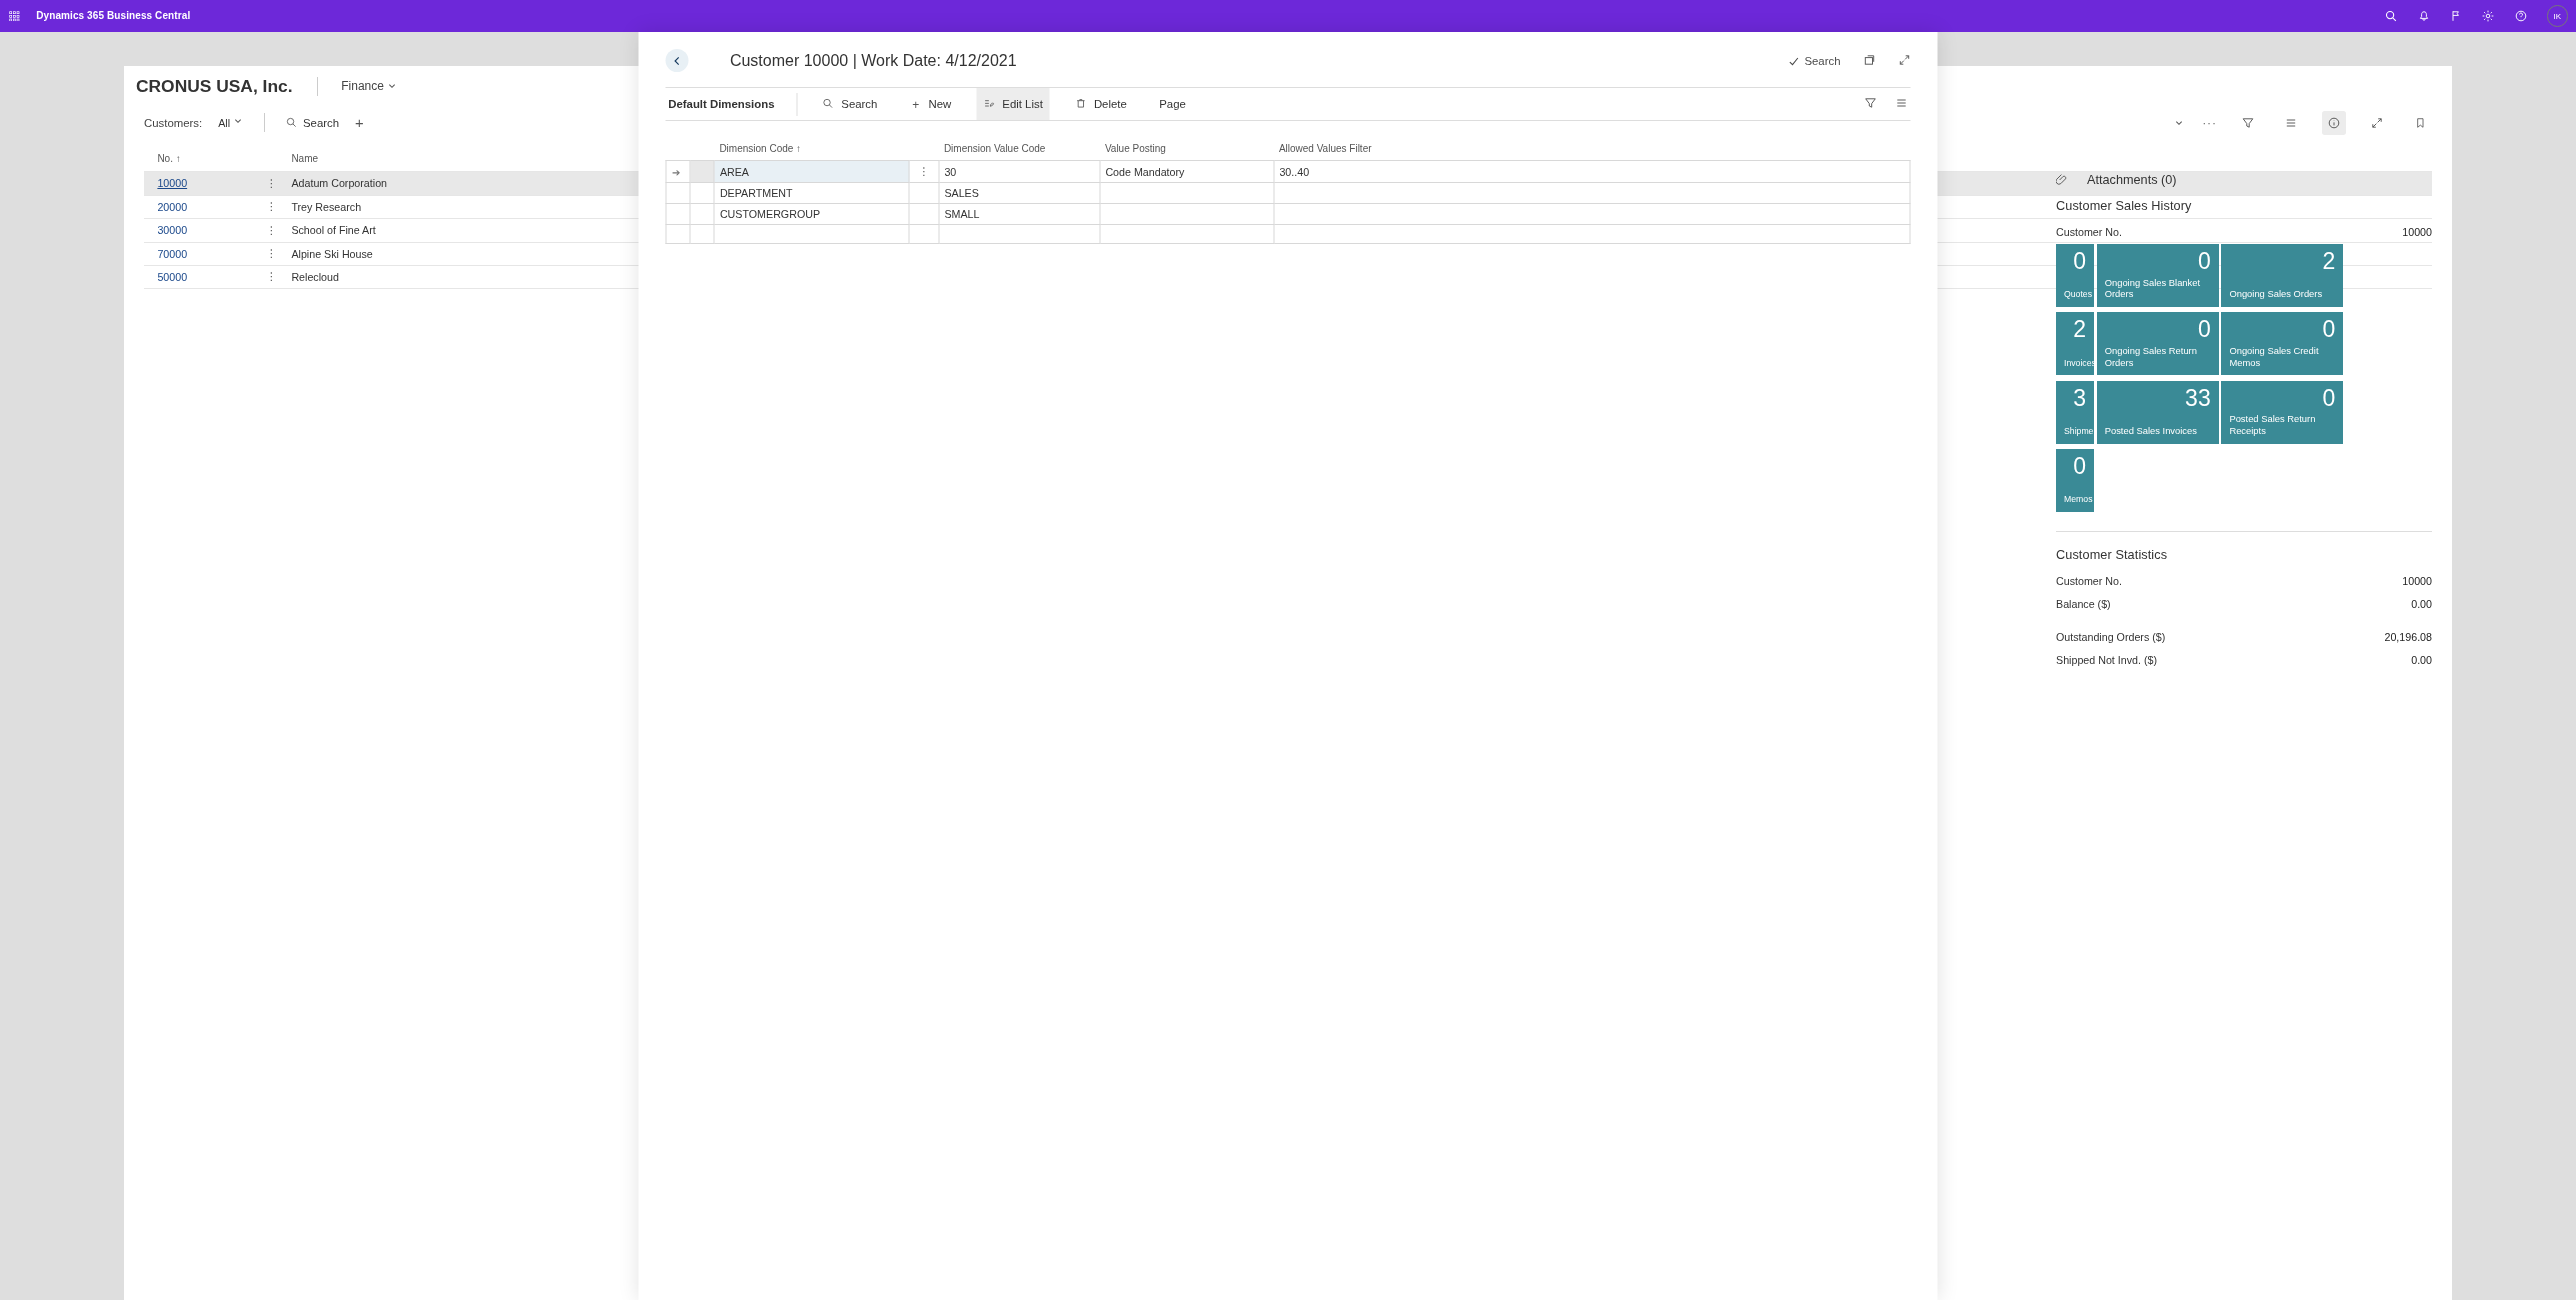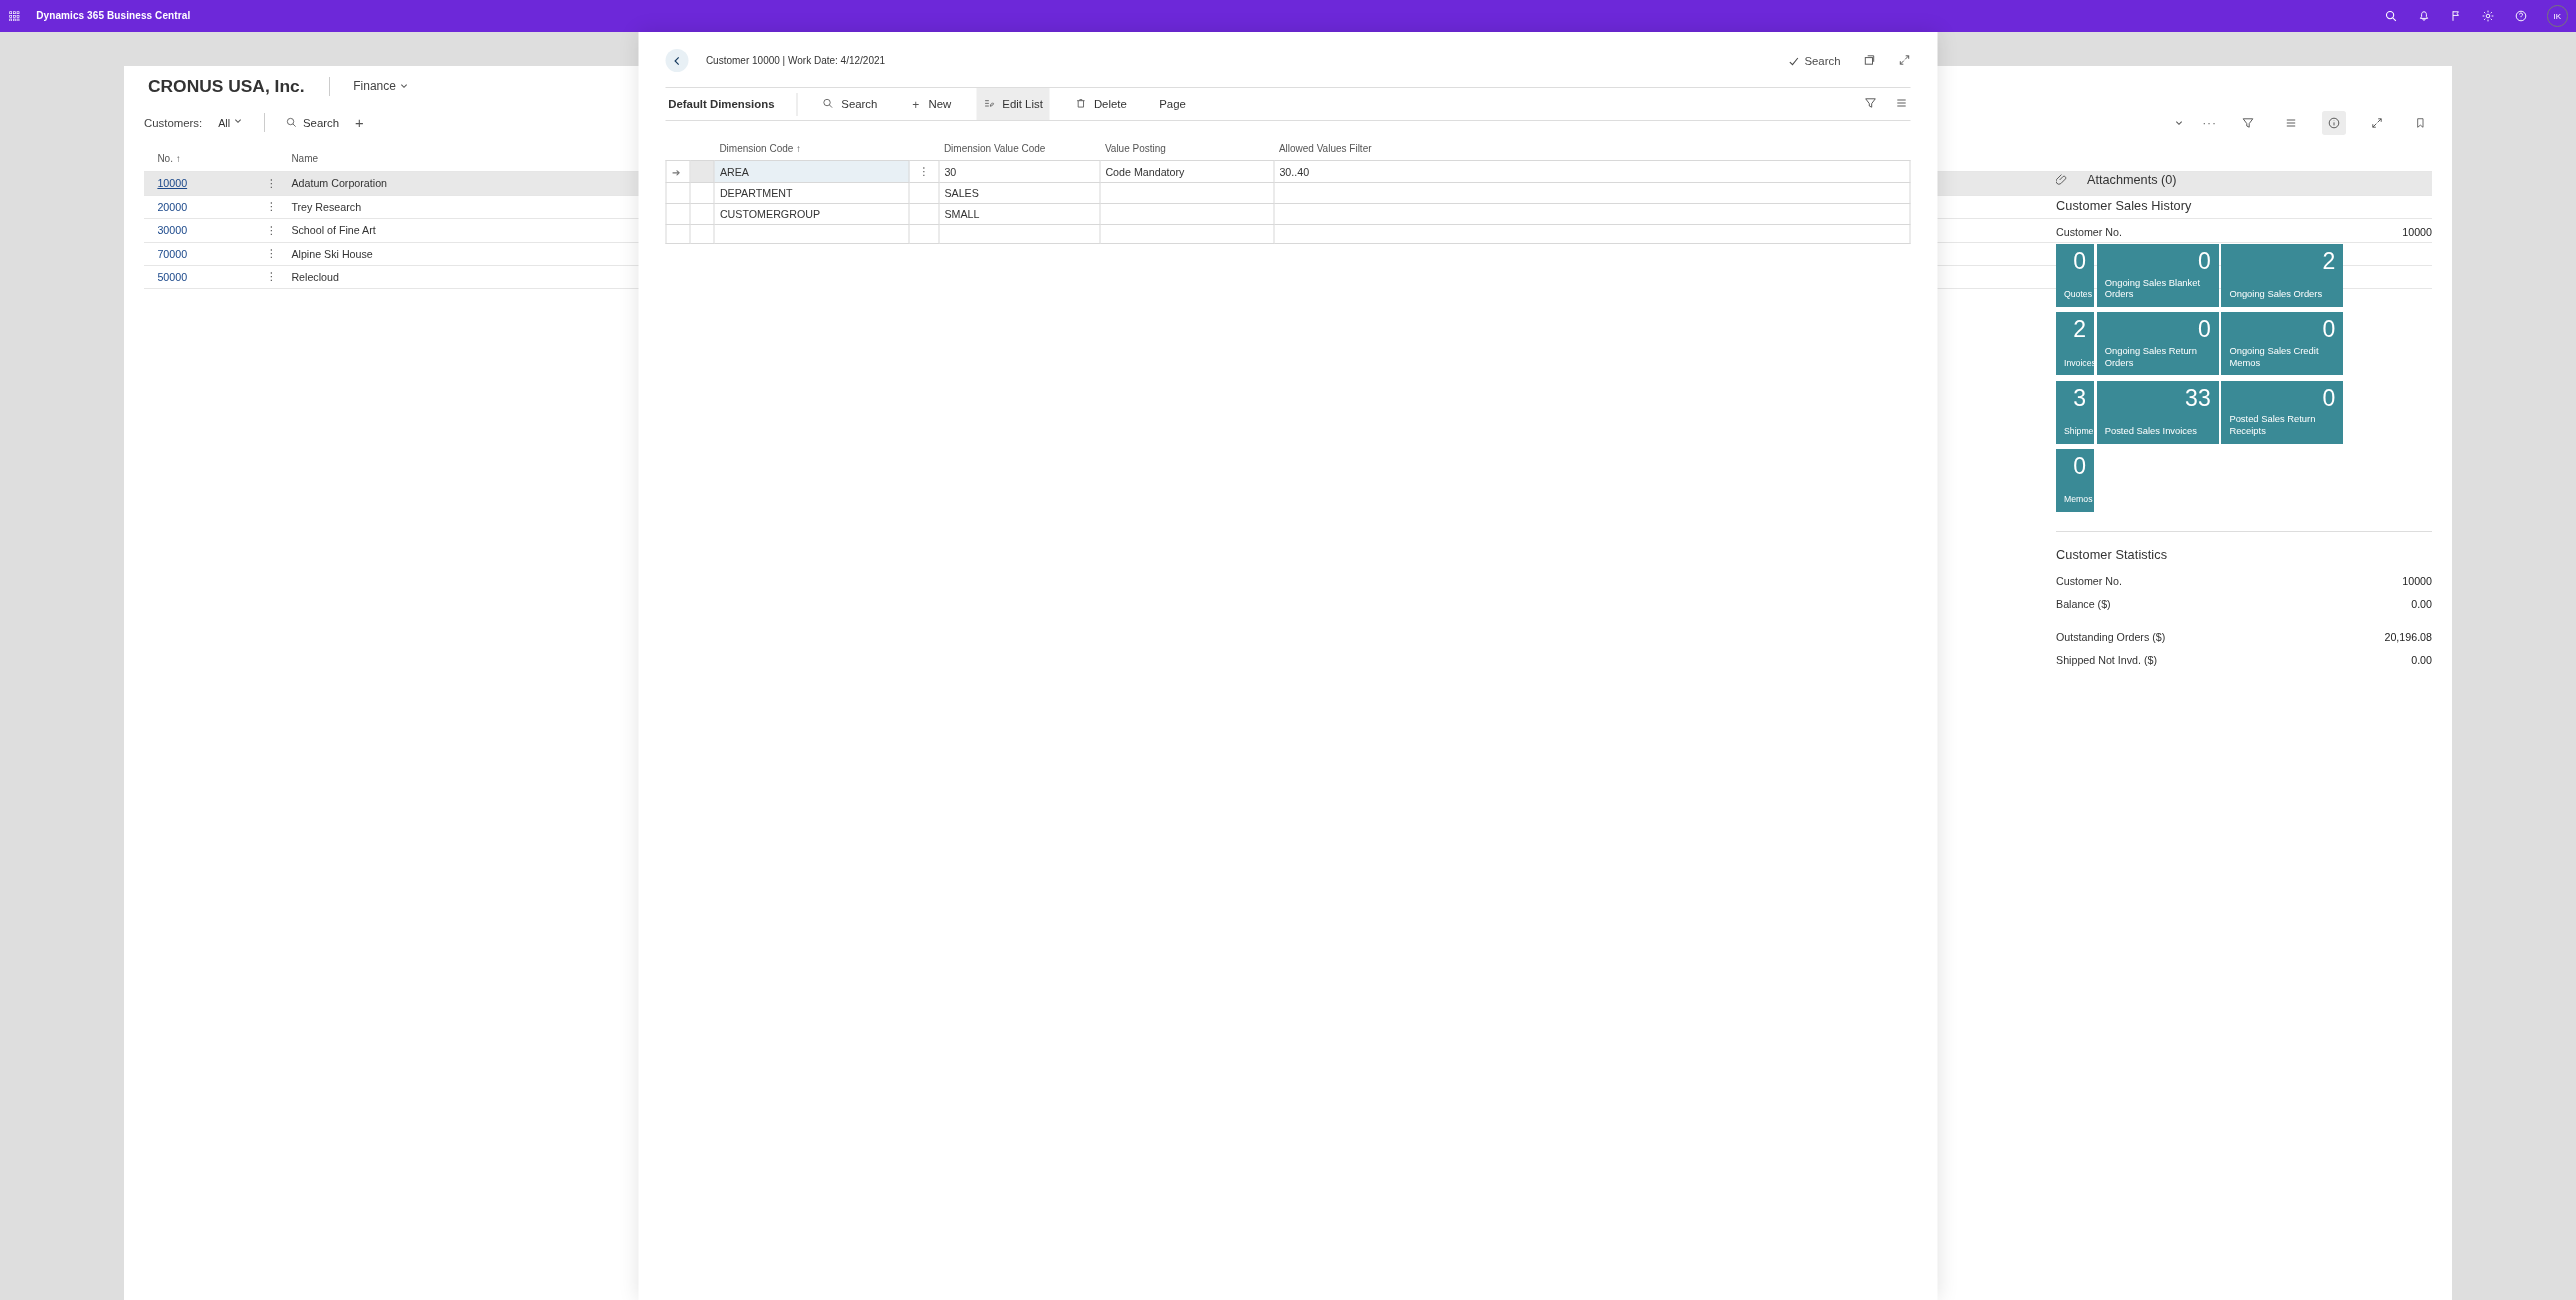--- a/index.html
+++ b/index.html
@@ -12,21 +12,21 @@
   .top-bar .right { margin-left: auto; display: flex; align-items: center; gap: 19px; }
   .top-bar .ic { width: 13.4px; height: 13.4px; display: flex; align-items: center; justify-content: center; cursor: pointer; }
   .top-bar svg { stroke: #fff; fill: none; }
   .avatar { width: 21.5px; height: 21.5px; border-radius: 50%; border: 0.7px solid #777; display: flex; align-items: center; justify-content: center; font-size: 8px; cursor: pointer; }
 
   
   .page { position: relative; height: calc(1300px - 32px); }
   .content-frame { position: absolute; left: 0; top: 0; right: 0; bottom: 0; background: #dedede; }
 
   .inner-sheet { position: absolute; left: 124px; right: 124px; top: 34px; bottom: 0; background: #fff; }
-  .inner-sheet .hdr { display: flex; align-items: center; height: 40px; padding: 0 24px; gap: 24px; }
+  .inner-sheet .hdr { display: flex; align-items: center; height: 40px; padding: 0 12px; gap: 24px; }
   .inner-sheet .company { font-size: 17.4px; font-weight: 600; color: #333; }
   .inner-sheet .sep { width: 0.7px; height: 19px; background: #ccc; }
   .inner-sheet .finance { font-size: 12px; color: #444; display: flex; align-items: center; gap: 4px; }
 
   .list-toolbar { display: flex; align-items: center; height: 34px; padding: 0 20px; gap: 16px; color: #333; border-bottom: 0.7px solid transparent; }
   .list-toolbar .lbl { font-size: 11.4px; color: #444; }
   .list-toolbar .all { display: flex; align-items: flex-start; gap: 4px; }
   .list-toolbar .vsep { width: 0.7px; height: 19px; background: #ccc; margin: 0 5.4px; }
   .list-toolbar .srch { display: flex; align-items: center; gap: 6.7px; font-size: 11.4px; }
   .list-toolbar .plus { font-size: 14.8px; color: #555; }
@@ -60,21 +60,21 @@
   .tile .num { position: absolute; top: 4px; right: 8px; font-size: 23px; font-weight: 300; }
   .tile .lab { position: absolute; bottom: 6.7px; left: 8px; right: 6.7px; font-size: 9.4px; line-height: 1.25; }
   .tile.cut { width: 38px; }
   .tile.cut .lab { font-size: 8.7px; }
 
   
   .modal { position: absolute; top: 0; bottom: 0; left: 50%; transform: translateX(-50%); width: 1299px; background: #fff; box-shadow: 0 0 20px rgba(0,0,0,.12); }
   .modal .mhdr { display: flex; align-items: center; padding: 17.4px 27px 14.8px 27px; gap: 17.4px; }
   .back-circle { width: 23px; height: 23px; border-radius: 50%; background: #e8f0f5; display: flex; align-items: center; justify-content: center; cursor: pointer; }
   .back-circle svg { stroke: #1b3f63; }
-  .modal .bc { font-size: 10px; color: #333; }
+  .modal .bc { font-size: 16px; color: #333; margin-left: 24px; }
   .modal .mright { margin-left: auto; display: flex; align-items: center; gap: 23px; }
   .saved { display: flex; align-items: center; gap: 5.4px; color: #4a4a4a; font-size: 11.4px; }
 
   .modal .toolbar { margin: 0 27px; border-top: 0.7px solid #ddd; border-bottom: 0.7px solid #ddd; display: flex; align-items: center; height: 34px; gap: 19px; font-size: 11.4px; color: #333; }
   .modal .toolbar .tab { font-weight: 600; padding: 0 2.7px; }
   .modal .toolbar .vline { width: 0.7px; height: 23px; background: #ddd; }
   .modal .toolbar .tbtn { display: flex; align-items: center; gap: 6.7px; padding: 0 6.7px; height: 100%; cursor: pointer; }
   .modal .toolbar .tbtn.selected { background: #ededed; }
   .modal .toolbar .spacer { flex: 1; }
   .modal .toolbar .ico { width: 12px; height: 12px; display: inline-flex; }

